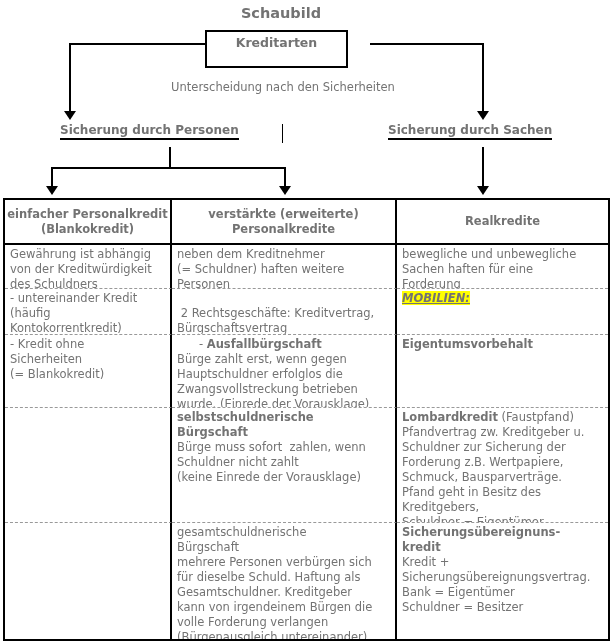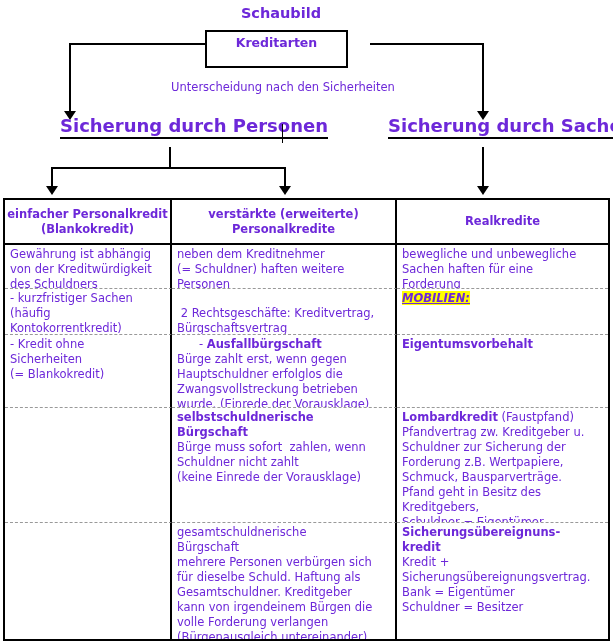--- a/index.html
+++ b/index.html
@@ -1,30 +1,30 @@
 <!DOCTYPE html>
 <html><head>
 <meta charset="utf-8">
 <style>
   html,body{margin:0;padding:0;background:#ffffff;}
   #canvas{
     position:relative;width:613px;height:644px;background:#fff;
-    font-family:"DejaVu Sans","Liberation Sans",sans-serif;color:#6d28d9;overflow:hidden;
+    font-family:"DejaVu Sans","Liberation Sans",sans-serif;color:#737373;overflow:hidden;
   }
   
   .title{position:absolute;left:181px;top:5px;width:200px;text-align:center;
          font-size:14.5px;font-weight:bold;}
   .rootbox{position:absolute;left:205px;top:30px;width:143px;height:38px;
            border:2px solid #000;box-sizing:border-box;text-align:center;}
   .rootbox span{display:inline-block;margin-top:3px;font-size:12.5px;font-weight:bold;}
   .subtitle{position:absolute;left:133px;top:80px;width:300px;text-align:center;font-size:11.5px;}
   .hline,.vline{position:absolute;background:#000;}
   .arr{position:absolute;width:0;height:0;border-left:6px solid transparent;
        border-right:6px solid transparent;border-top:9px solid #000;}
-  .branch{position:absolute;top:115px;font-size:18px;font-weight:bold;
+  .branch{position:absolute;top:123px;font-size:12px;font-weight:bold;
           border-bottom:2px solid #000;padding-bottom:1px;white-space:nowrap;}
   .cursorbar{position:absolute;left:282px;top:124px;width:1px;height:19px;background:#000;}
   
   .tbl{position:absolute;left:3px;top:198px;width:607px;height:443px;
        border:2px solid #000;box-sizing:border-box;display:grid;
        grid-template-columns:167px 225px 211px;
        grid-template-rows:45px 44px 46px 73px 115px 116px;}
   .tbl > div{box-sizing:border-box;overflow:hidden;}
   .c1,.c2{border-right:2px solid #000;}
   .th{display:flex;align-items:center;justify-content:center;border-bottom:2px solid #000;}
@@ -81,21 +81,21 @@
     <div class="td c1 rowdash"><span>Gewährung ist abhängig
 von der Kreditwürdigkeit
 des Schuldners</span></div>
     <div class="td c2 rowdash"><span>neben dem Kreditnehmer
 (= Schuldner) haften weitere
 Personen</span></div>
     <div class="td rowdash"><span>bewegliche und unbewegliche
 Sachen haften für eine
 Forderung</span></div>
 
-    <div class="td c1 rowdash"><span>- kurzfristiger Sachen
+    <div class="td c1 rowdash"><span>- untereinander Kredit
 (häufig
 Kontokorrentkredit)</span></div>
     <div class="td c2 rowdash"><span>
  2 Rechtsgeschäfte: Kreditvertrag,
 Bürgschaftsvertrag</span></div>
     <div class="td rowdash"><span style="font-weight: bold; font-style: italic; text-decoration: underline; background: rgb(255, 255, 0);">MOBILIEN:</span></div>
 
     <div class="td c1 rowdash"><span>- Kredit ohne
 Sicherheiten
 (= Blankokredit)</span></div>

